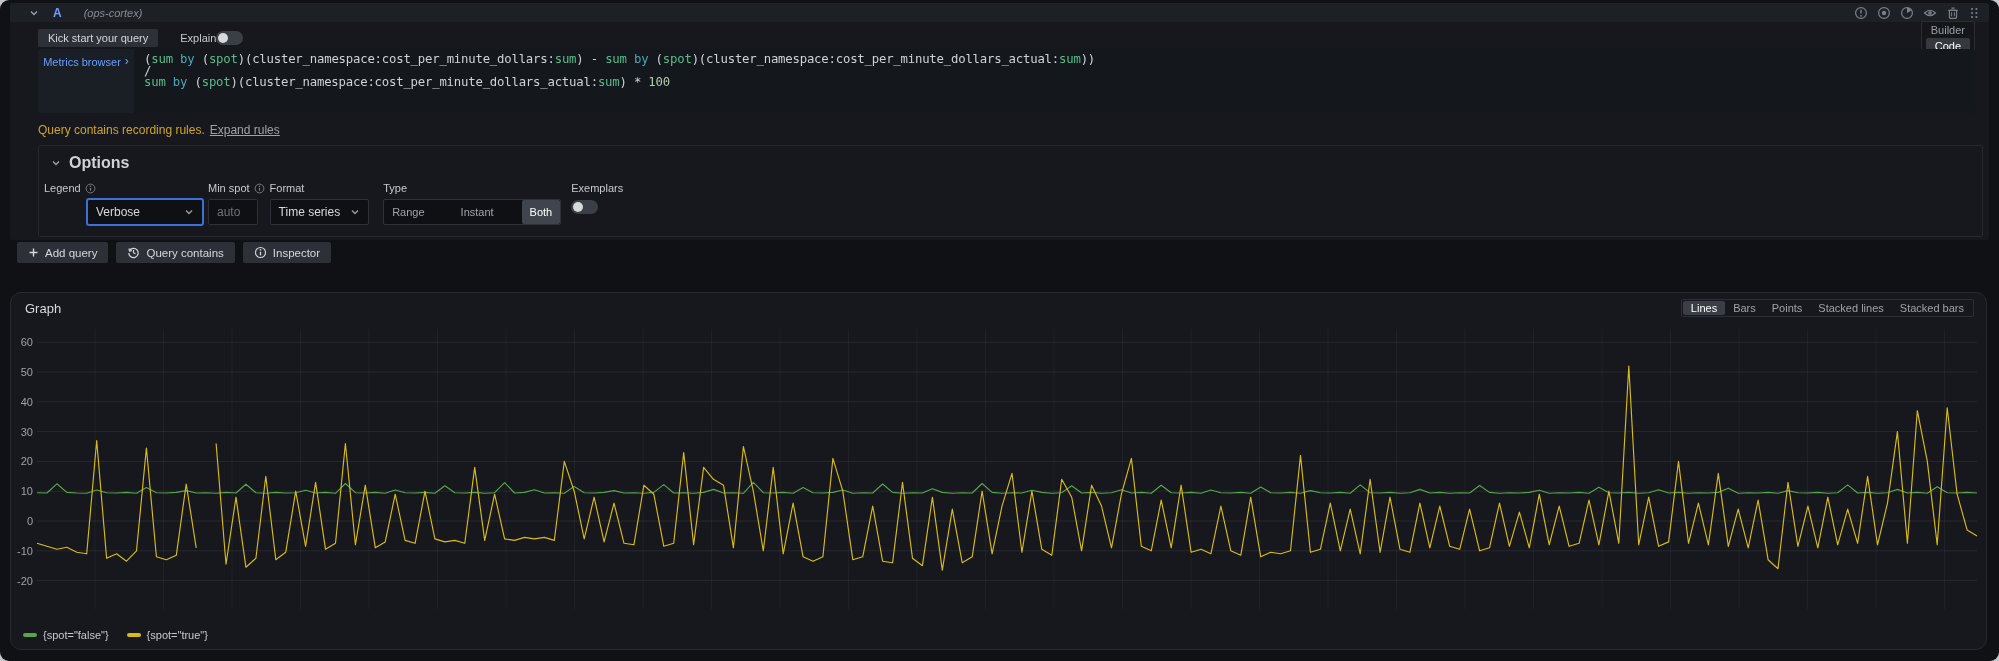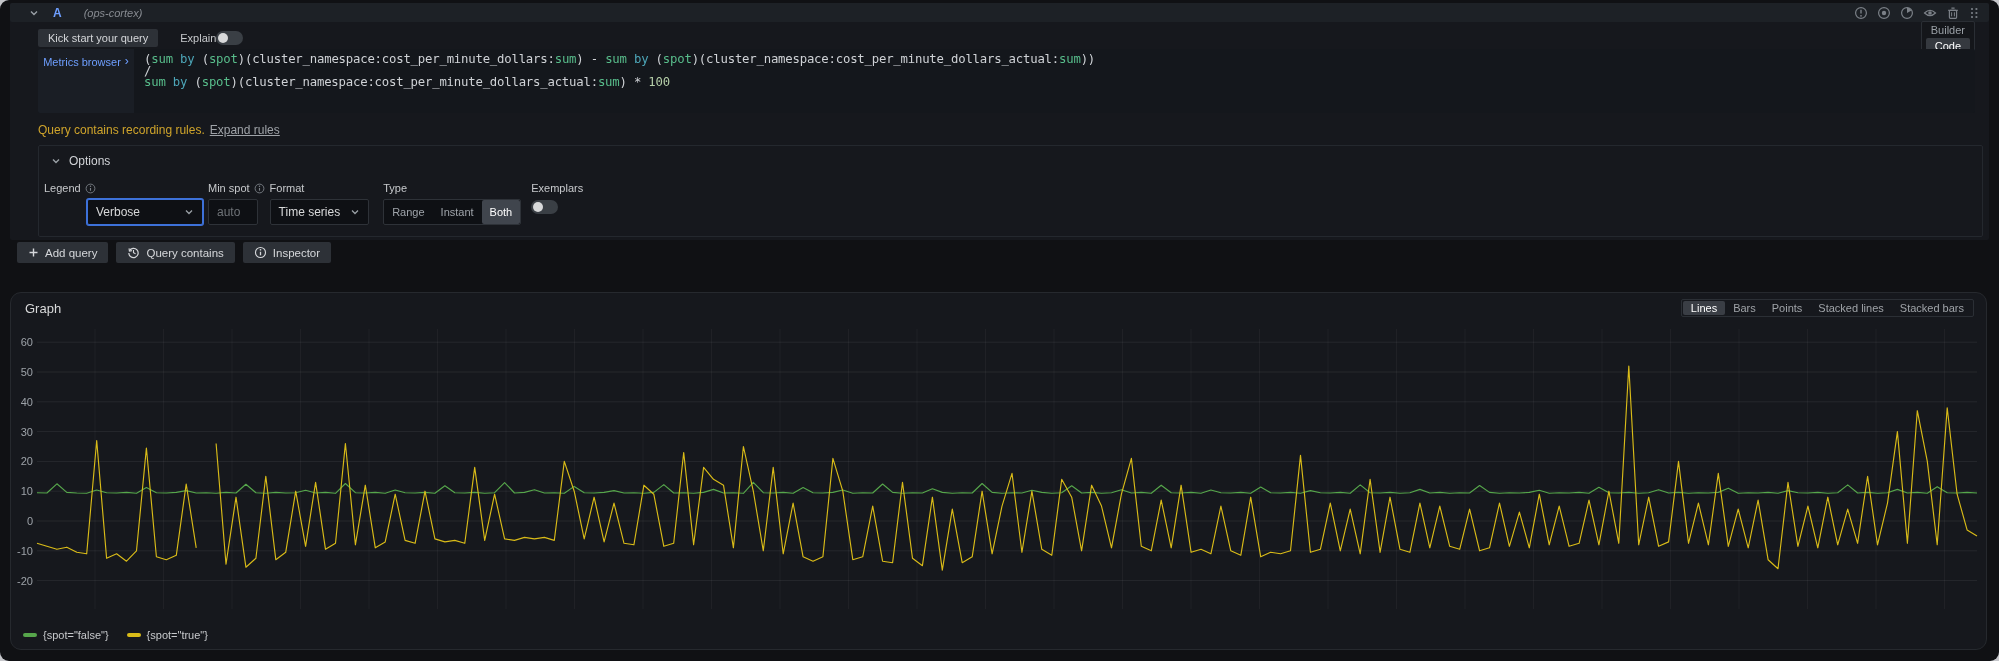--- a/index.html
+++ b/index.html
@@ -31,32 +31,32 @@
                    color:#6e9fff;font-size:11px;cursor:pointer;white-space:nowrap;border-radius:2px 0 0 2px;}
   .metrics-browser .arrow{margin-left:4px;font-size:12px;line-height:10px;}
   .code{flex:1;padding:5px 10px;font-family:"DejaVu Sans Mono",monospace;font-size:12.3px;line-height:11.7px;letter-spacing:-0.2px;white-space:pre;overflow:hidden;}
   .tk-p{color:#cfd2d6;} .tk-k{color:#58bd8b;} .tk-b{color:#4da6b8;} .tk-n{color:#b5cea8;}
 
   .warning{position:absolute;left:28px;top:120px;font-size:12px;color:#cfa42b;}
   .warning a{color:#9fa3a8;text-decoration:underline;margin-left:5px;cursor:pointer;font-style:normal;}
 
   .options-box{position:absolute;left:28px;top:142px;width:1943px;height:90px;border:1px solid #24282e;border-radius:2px;}
   .options-header{display:flex;align-items:center;gap:8px;padding:8px 12px;cursor:pointer;}
-  .options-header .title{color:#d0d2d6;font-size:12px;font-weight:400;}
+  .options-header .title{color:#d0d2d6;font-size:16px;font-weight:700;}
   .fields{position:absolute;left:5px;top:36px;display:flex;align-items:flex-start;}
   .field{margin-right:5px;}
   .field-label{display:flex;align-items:center;gap:4px;color:#c7c9cc;font-size:11px;font-weight:500;margin-bottom:5px;}
   .control{height:26px;background:#0e1014;border:1px solid #2e3238;border-radius:2px;display:flex;align-items:center;
            font-size:12px;color:#d8d9da;padding:0 8px;box-sizing:border-box;cursor:pointer;}
   .select{justify-content:space-between;}
   .select .chev{margin-left:10px;display:flex;}
   .focused{border:1px solid #3d71d9;box-shadow:0 0 0 1px #3d71d9;}
   input.control{cursor:text;}
   input.control::placeholder{color:#6e7277;}
-  .radio-group{display:flex;height:26px;background:#0e1014;border:1px solid #2e3238;border-radius:2px;box-sizing:border-box;align-items:stretch;}
+  .radio-group{display:flex;height:26px;background:#0e1014;border:1px solid #2e3238;border-radius:2px;box-sizing:border-box;align-items:stretch;gap:20px;}
   .radio-group span{display:flex;align-items:center;padding:0 8px;font-size:11px;color:#9fa4aa;cursor:pointer;}
   .radio-group span.sel{background:#40454d;color:#fff;border-radius:2px;margin:0;}
   .exemplars-toggle{margin-top:6px;}
 
   
   .actions-row{position:absolute;left:17px;top:230px;display:flex;gap:8px;margin-top:12px;}
   .actions-row .btn{padding:4px 11px;font-size:11.5px;}
 
   
   .panel{position:absolute;left:10px;top:292px;width:1977px;height:358px;background:#16181d;border:1px solid #26292e;border-radius:11px;box-sizing:border-box;}

